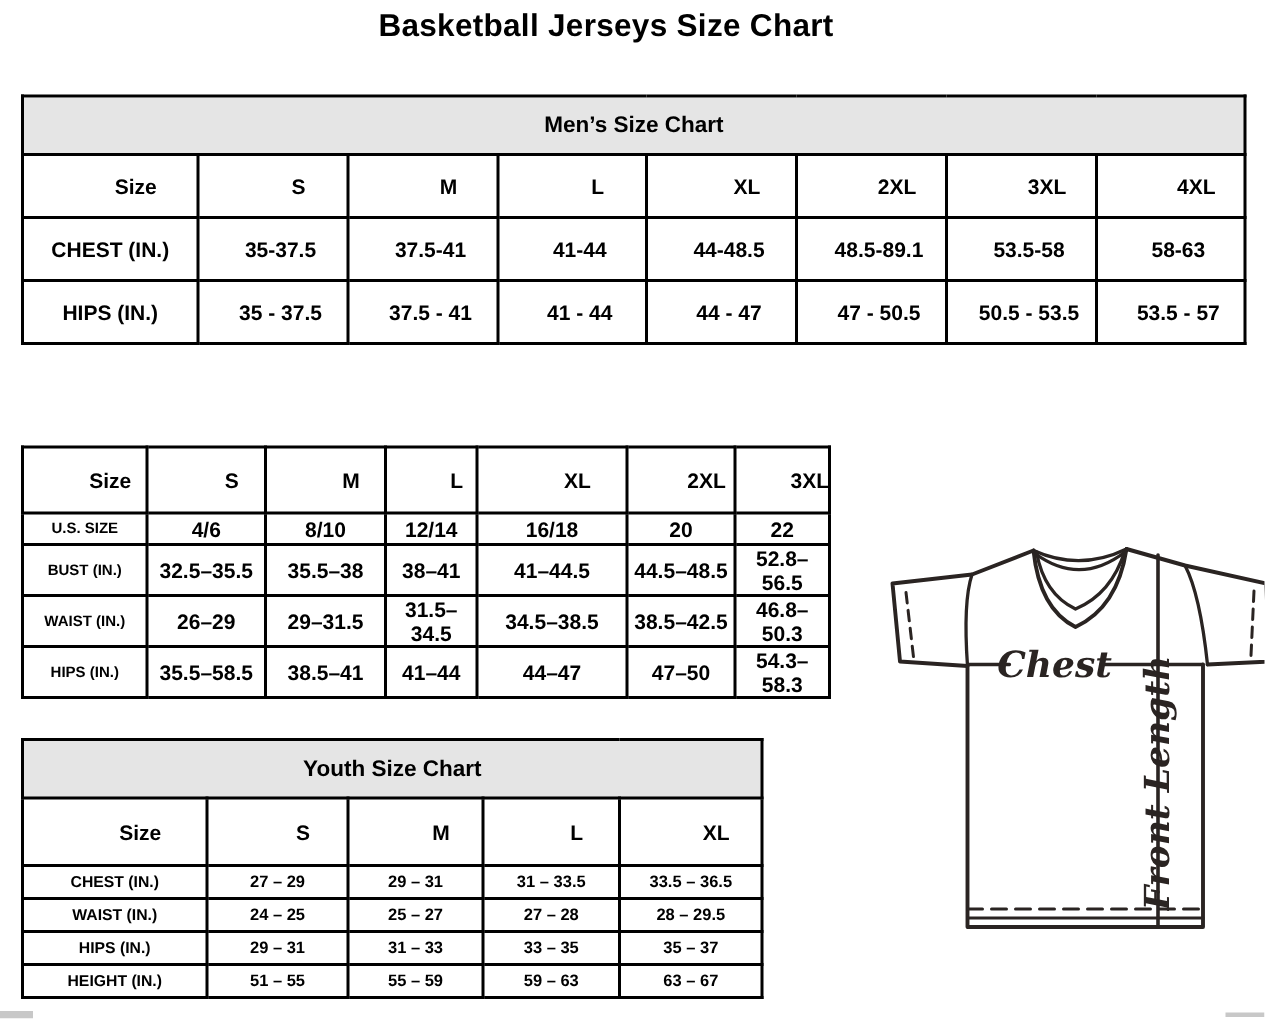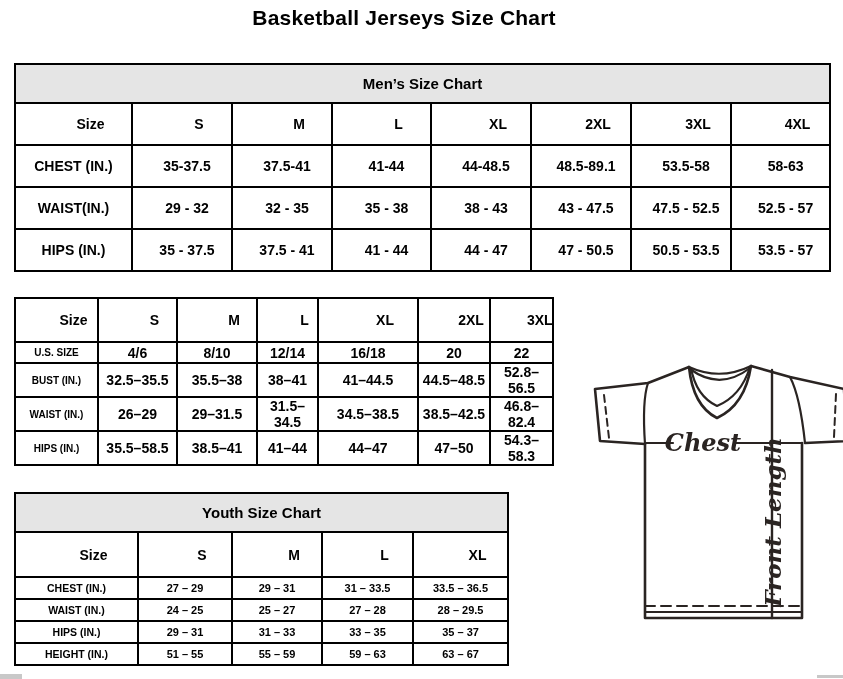--- a/index.html
+++ b/index.html
@@ -77,30 +77,20 @@
         <th class="rowlabel">CHEST (IN.)</th>
         <td class="val">35-37.5</td>
         <td class="val">37.5-41</td>
         <td class="val">41-44</td>
         <td class="val">44-48.5</td>
         <td class="val">48.5-89.1</td>
         <td class="val">53.5-58</td>
         <td class="val">58-63</td>
       </tr>
       <tr>
-        <th class="rowlabel">WAIST(IN.)</th>
-        <td class="val">29 - 32</td>
-        <td class="val">32 - 35</td>
-        <td class="val">35 - 38</td>
-        <td class="val">38 - 43</td>
-        <td class="val">43 - 47.5</td>
-        <td class="val">47.5 - 52.5</td>
-        <td class="val">52.5 - 57</td>
-      </tr>
-      <tr>
         <th class="rowlabel">HIPS (IN.)</th>
         <td class="val">35 - 37.5</td>
         <td class="val">37.5 - 41</td>
         <td class="val">41 - 44</td>
         <td class="val">44 - 47</td>
         <td class="val">47 - 50.5</td>
         <td class="val">50.5 - 53.5</td>
         <td class="val">53.5 - 57</td>
       </tr>
     </tbody>
@@ -144,21 +134,21 @@
         <td class="val">44.5–48.5</td>
         <td class="val">52.8–56.5</td>
       </tr>
       <tr>
         <th class="rowlabel">WAIST (IN.)</th>
         <td class="val">26–29</td>
         <td class="val">29–31.5</td>
         <td class="val">31.5–34.5</td>
         <td class="val">34.5–38.5</td>
         <td class="val">38.5–42.5</td>
-        <td class="val">46.8–82.4</td>
+        <td class="val">46.8–50.3</td>
       </tr>
       <tr>
         <th class="rowlabel">HIPS (IN.)</th>
         <td class="val">35.5–58.5</td>
         <td class="val">38.5–41</td>
         <td class="val">41–44</td>
         <td class="val">44–47</td>
         <td class="val">47–50</td>
         <td class="val">54.3–58.3</td>
       </tr>

